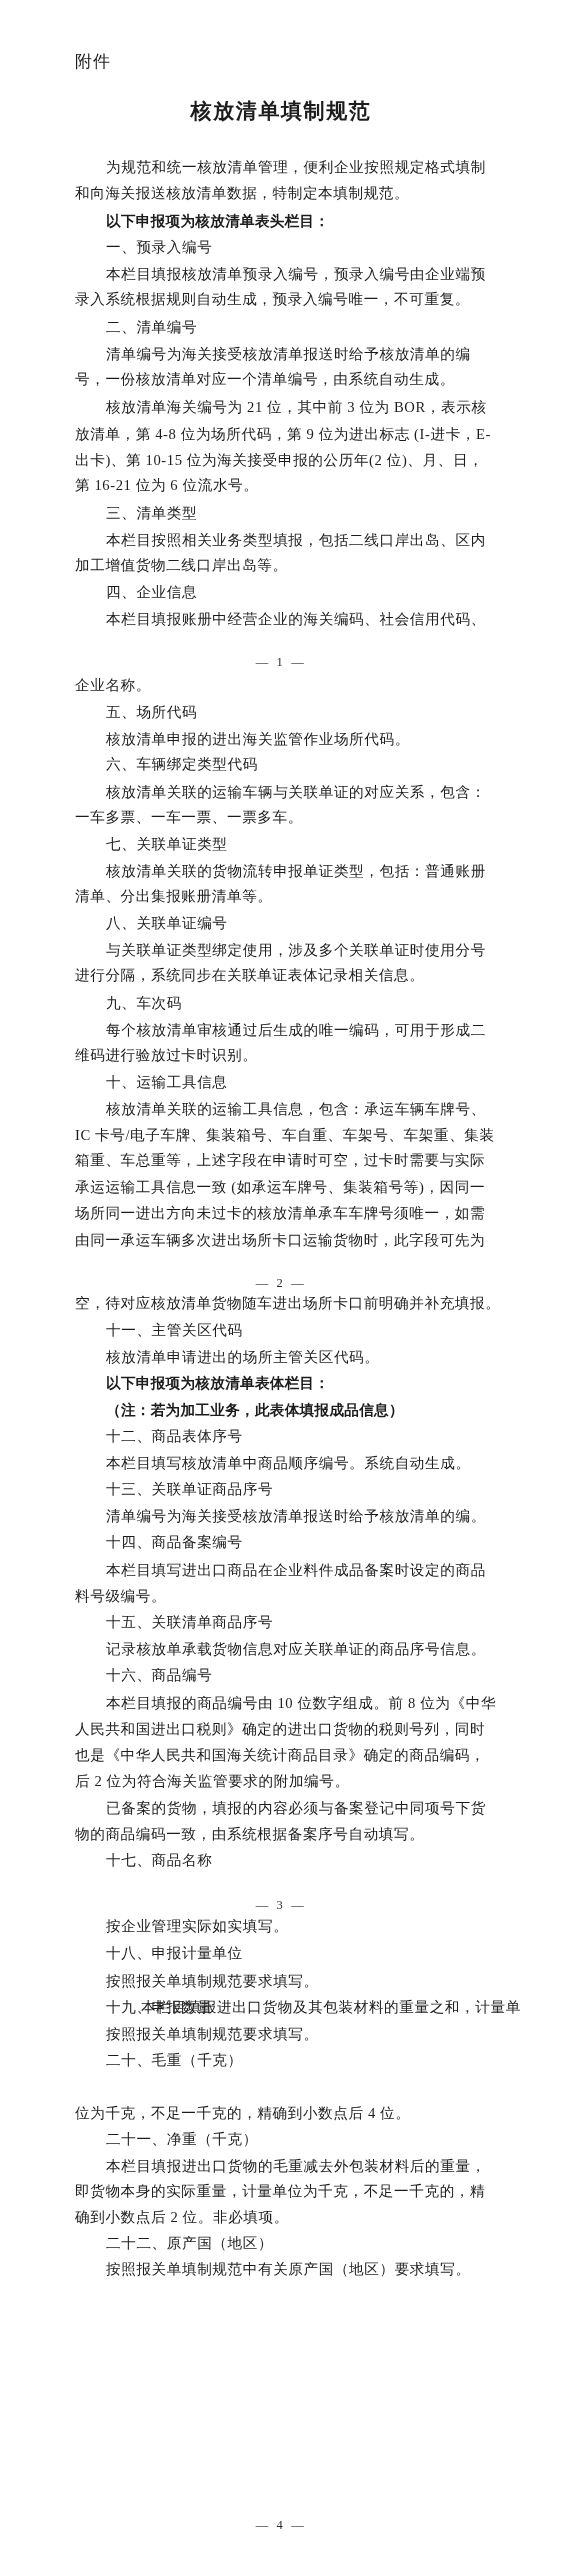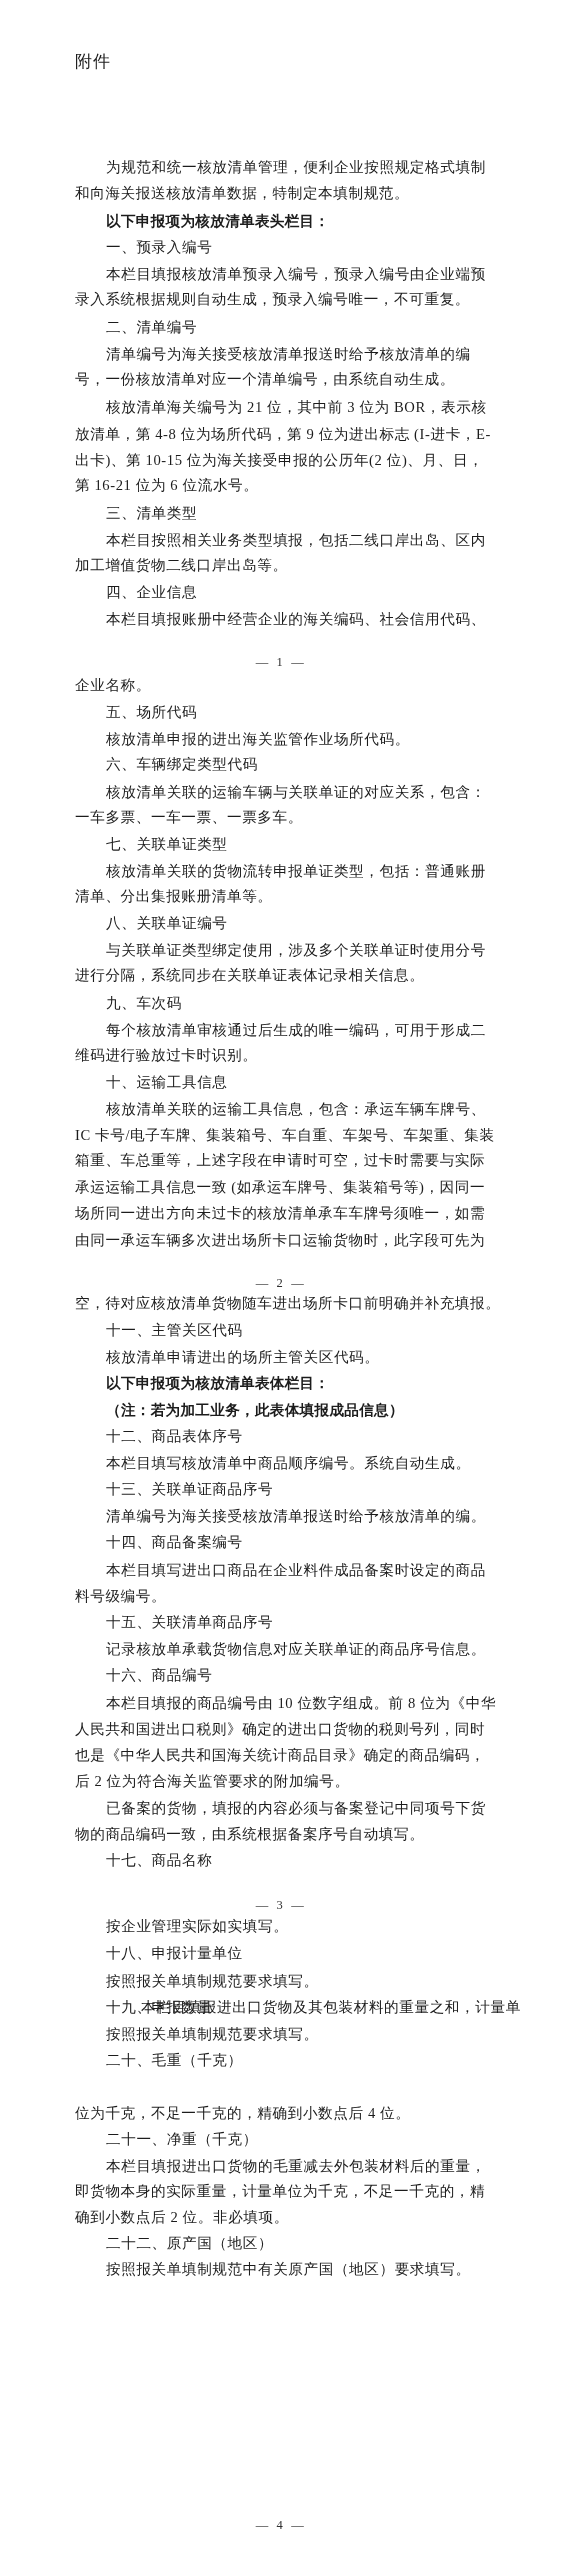--- a/index.html
+++ b/index.html
@@ -52,20 +52,21 @@
     font-size:12.5px;
     letter-spacing:2.6px;
     color:#2e2e2e;
   }
 </style>
 </head>
 <body>
 
 <div class="canvas">
   <div class="attachment">附件</div>
+  <div class="doc-title">核放清单填制规范</div>
   <div>
       <div class="line ind" style="top: 158px;">为规范和统一核放清单管理，便利企业按照规定格式填制</div>
       <div class="line flu" style="top: 184px;">和向海关报送核放清单数据，特制定本填制规范。</div>
       <div class="line ind bold" style="top: 212px;">以下申报项为核放清单表头栏目：</div>
       <div class="line ind" style="top: 238px;">一、预录入编号</div>
       <div class="line ind" style="top: 265px;">本栏目填报核放清单预录入编号，预录入编号由企业端预</div>
       <div class="line flu" style="top: 290px;">录入系统根据规则自动生成，预录入编号唯一，不可重复。</div>
       <div class="line ind" style="top: 318px;">二、清单编号</div>
       <div class="line ind" style="top: 345px;">清单编号为海关接受核放清单报送时给予核放清单的编</div>
       <div class="line flu" style="top: 370px;">号，一份核放清单对应一个清单编号，由系统自动生成。</div>

